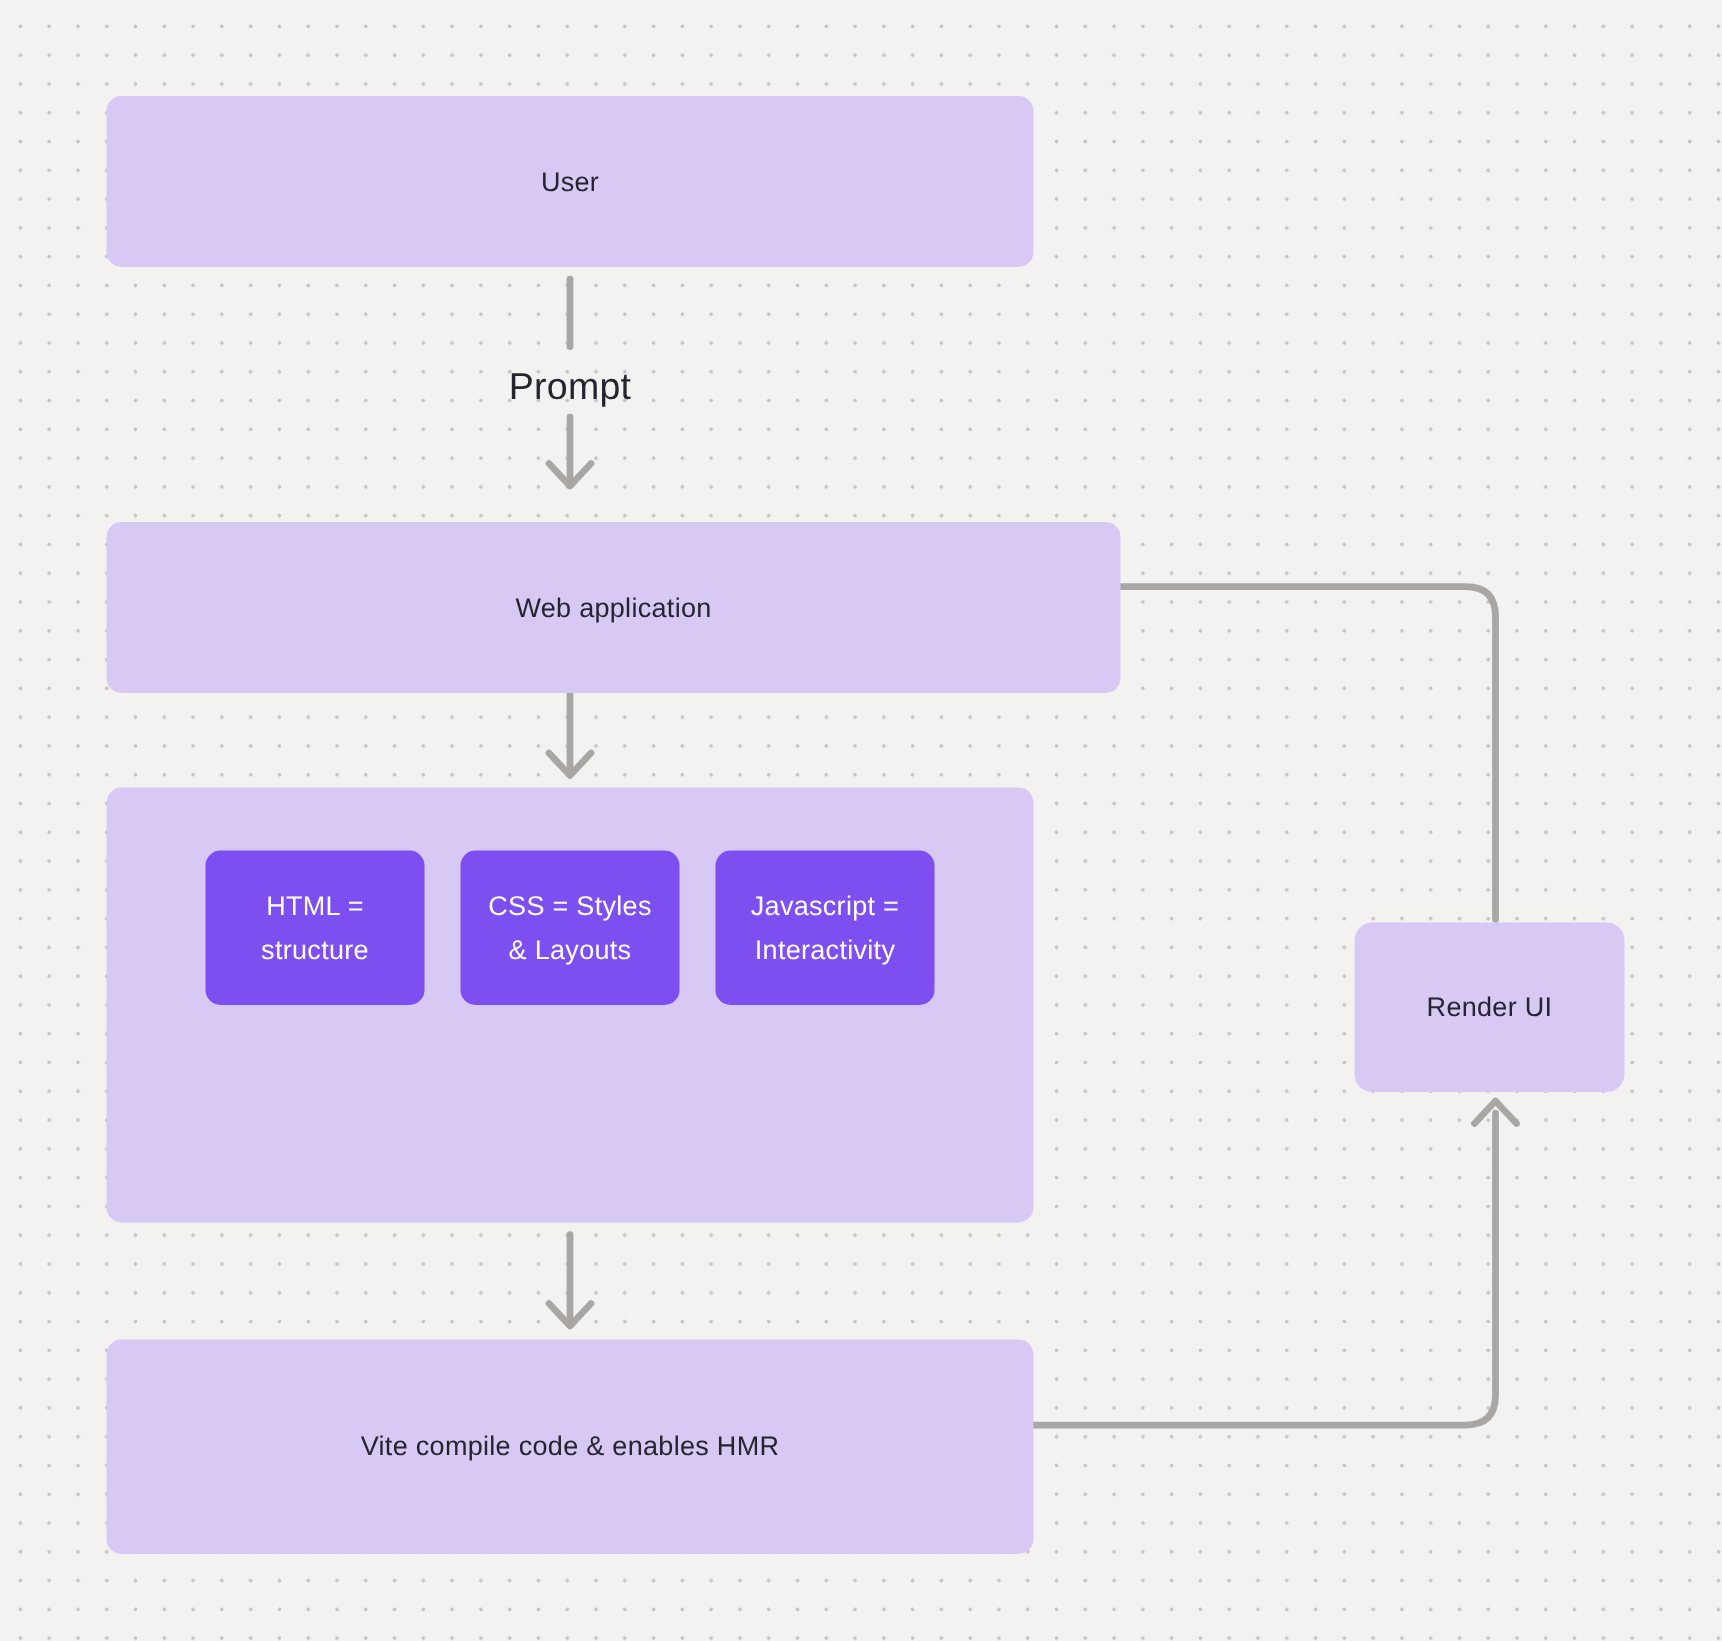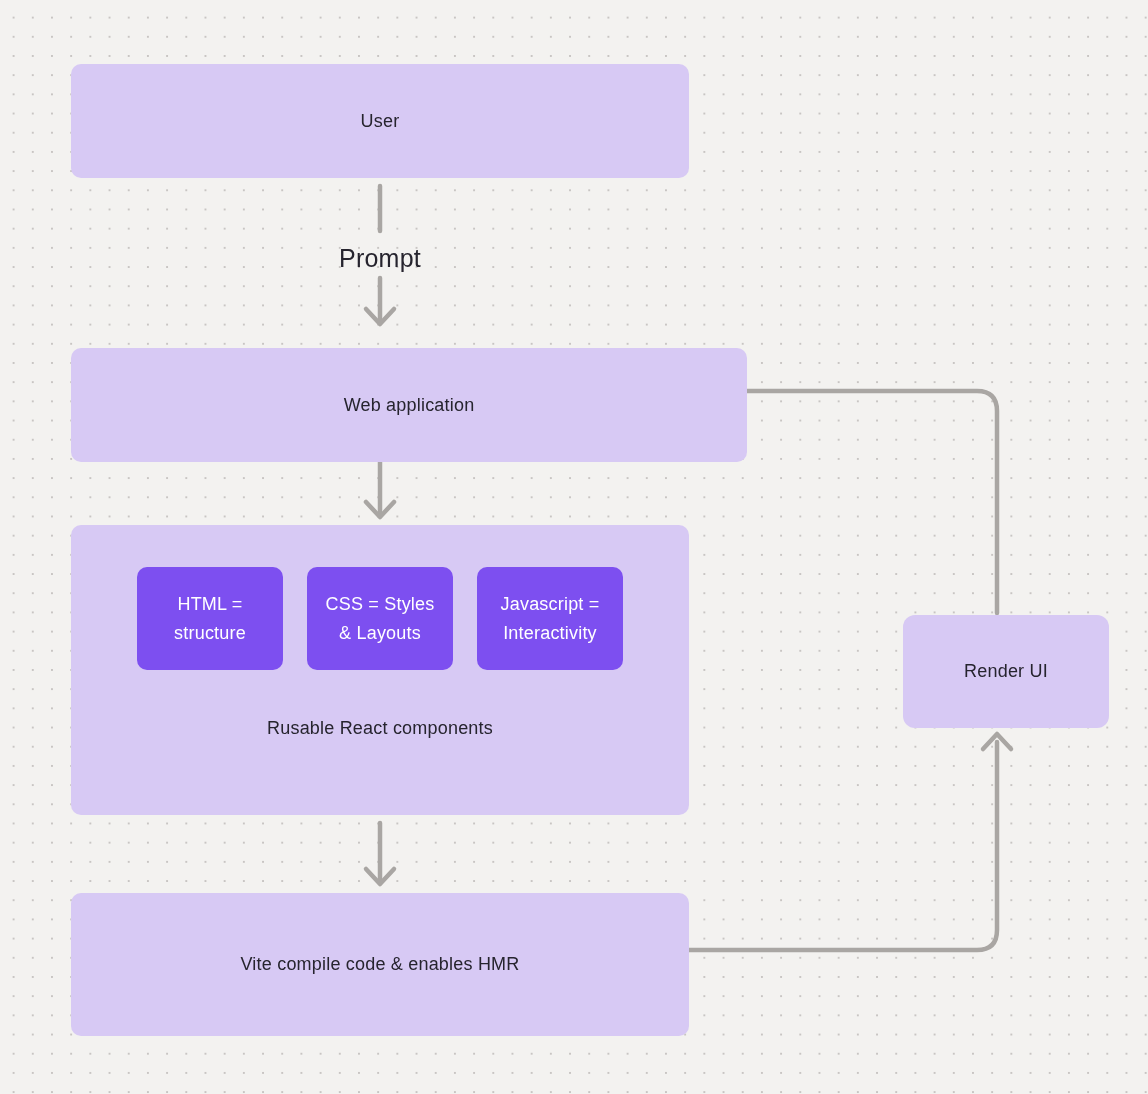--- a/index.html
+++ b/index.html
@@ -51,21 +51,21 @@
     justify-content:center;
     text-align:center;
     font-size:18px;
     letter-spacing:.2px;
     color:var(--text);
   }
   .node-user{left:71px; top:64px; width:618px; height:114px;}
   .node-webapp{left:71px; top:348px; width:676px; height:114px;}
   .node-group{left:71px; top:525px; width:618px; height:290px; display:block;}
   .node-vite{left:71px; top:893px; width:618px; height:143px;}
-  .node-render{left:903px; top:615px; width:206px; height:113px; border-radius:12px;}
+  .node-render{left:903px; top:615px; width:180px; height:113px; border-radius:12px;}
   .chip-row{
     position:absolute;
     left:66px; top:42px;
     display:flex;
     gap:24px;
   }
   .chip{
     width:146px;
     height:103px;
     border-radius:10px;
@@ -136,21 +136,20 @@
       <div class="chip">
         <span>HTML = structure</span>
       </div>
       <div class="chip">
         <span>CSS = Styles &amp; Layouts</span>
       </div>
       <div class="chip">
         <span>Javascript = Interactivity</span>
       </div>
     </div>
-    <div class="group-title">Rusable React components</div>
   </div>
 
   <div class="node node-vite">
     <span>Vite compile code &amp; enables HMR</span>
   </div>
 
   <div class="node node-render">
     <span>Render UI</span>
   </div>
 

